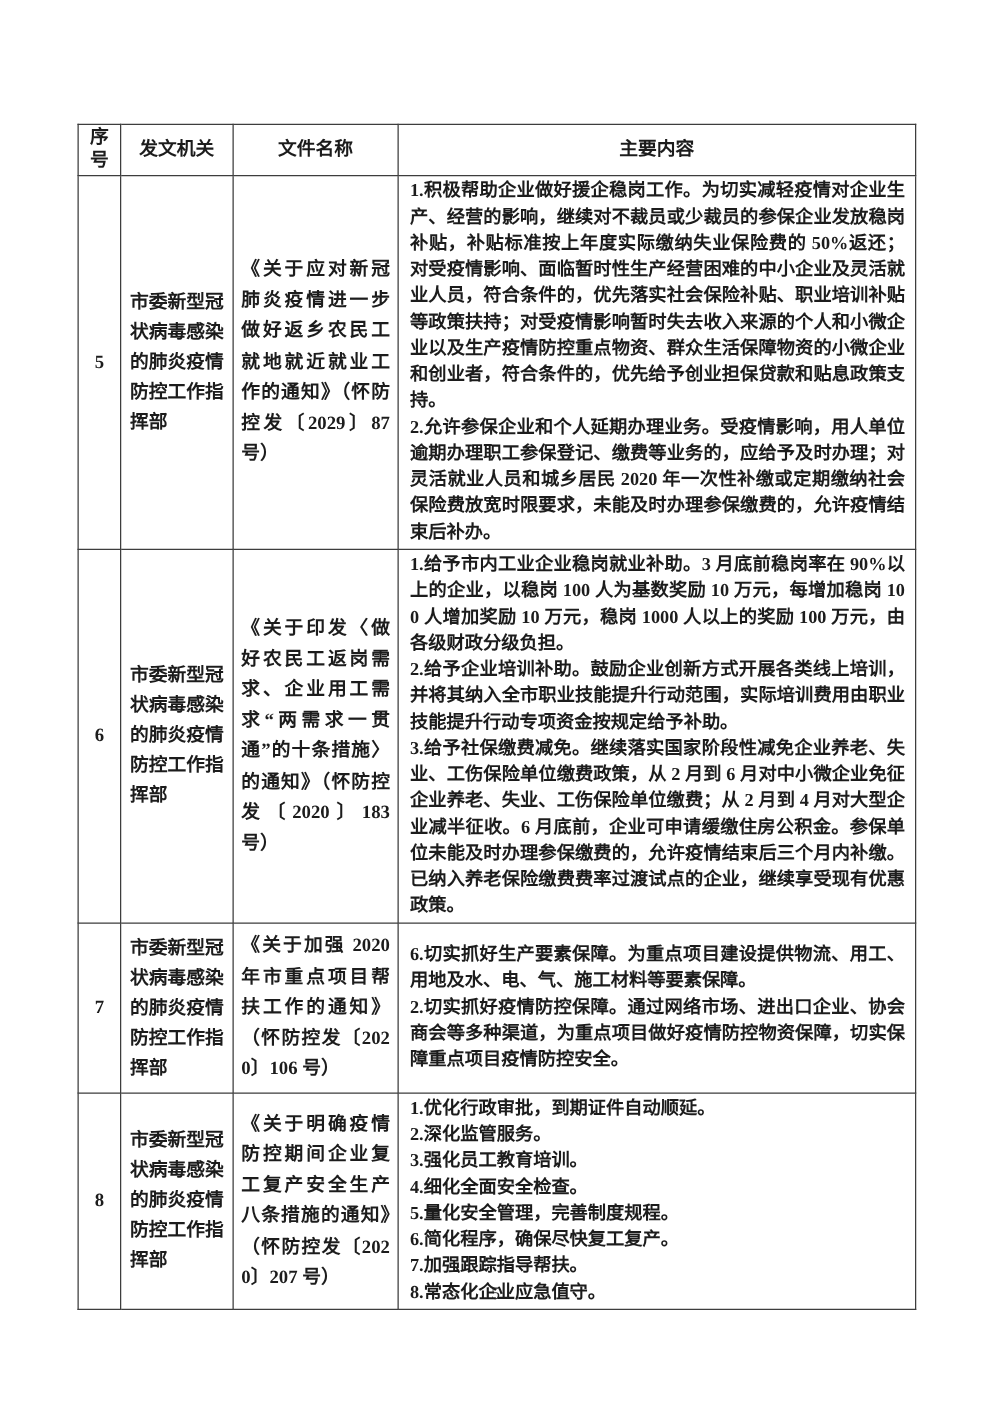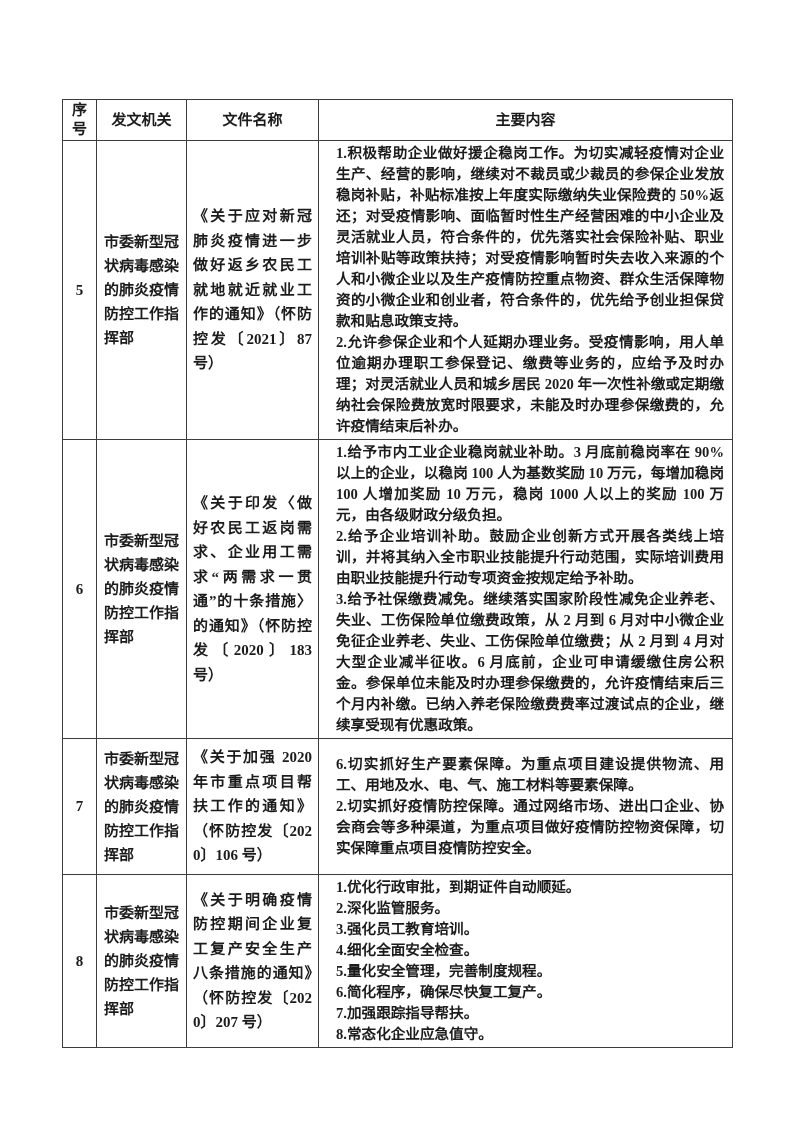--- a/index.html
+++ b/index.html
@@ -64,21 +64,21 @@
     font-size: 15px;
     line-height: 24.5px;
     padding: 0 6px;
     word-break: break-all;
   }
   td.cell-content {
     text-align: justify;
     vertical-align: middle;
     font-size: 14.6px;
     line-height: 21px;
-    padding: 2px 8px 2px 17px;
+    padding: 2px 8px 2px 9px;
     white-space: pre-line;
     word-break: break-all;
   }
   .page-number {
     position: absolute;
     top: 1028px;
     left: 0;
     right: 0;
     text-align: center;
     font-size: 14px;
@@ -101,21 +101,21 @@
       <th>序号</th>
       <th>发文机关</th>
       <th>文件名称</th>
       <th>主要内容</th>
     </tr>
   </thead>
   <tbody>
     <tr class="row-5">
       <td class="cell-index">5</td>
       <td class="cell-issuer">市委新型冠状病毒感染的肺炎疫情防控工作指挥部</td>
-      <td class="cell-doc">《关于应对新冠肺炎疫情进一步做好返乡农民工就地就近就业工作的通知》（怀防控发〔2021〕87 号）</td>
+      <td class="cell-doc">《关于应对新冠肺炎疫情进一步做好返乡农民工就地就近就业工作的通知》（怀防控发〔2029〕87 号）</td>
       <td class="cell-content">1.积极帮助企业做好援企稳岗工作。为切实减轻疫情对企业生产、经营的影响，继续对不裁员或少裁员的参保企业发放稳岗补贴，补贴标准按上年度实际缴纳失业保险费的 50%返还；对受疫情影响、面临暂时性生产经营困难的中小企业及灵活就业人员，符合条件的，优先落实社会保险补贴、职业培训补贴等政策扶持；对受疫情影响暂时失去收入来源的个人和小微企业以及生产疫情防控重点物资、群众生活保障物资的小微企业和创业者，符合条件的，优先给予创业担保贷款和贴息政策支持。
 2.允许参保企业和个人延期办理业务。受疫情影响，用人单位逾期办理职工参保登记、缴费等业务的，应给予及时办理；对灵活就业人员和城乡居民 2020 年一次性补缴或定期缴纳社会保险费放宽时限要求，未能及时办理参保缴费的，允许疫情结束后补办。</td>
     </tr>
     <tr class="row-6">
       <td class="cell-index">6</td>
       <td class="cell-issuer">市委新型冠状病毒感染的肺炎疫情防控工作指挥部</td>
       <td class="cell-doc">《关于印发〈做好农民工返岗需求、企业用工需求“两需求一贯通”的十条措施〉的通知》（怀防控发〔2020〕183 号）</td>
       <td class="cell-content">1.给予市内工业企业稳岗就业补助。3 月底前稳岗率在 90%以上的企业，以稳岗 100 人为基数奖励 10 万元，每增加稳岗 100 人增加奖励 10 万元，稳岗 1000 人以上的奖励 100 万元，由各级财政分级负担。
 2.给予企业培训补助。鼓励企业创新方式开展各类线上培训，并将其纳入全市职业技能提升行动范围，实际培训费用由职业技能提升行动专项资金按规定给予补助。
 3.给予社保缴费减免。继续落实国家阶段性减免企业养老、失业、工伤保险单位缴费政策，从 2 月到 6 月对中小微企业免征企业养老、失业、工伤保险单位缴费；从 2 月到 4 月对大型企业减半征收。6 月底前，企业可申请缓缴住房公积金。参保单位未能及时办理参保缴费的，允许疫情结束后三个月内补缴。已纳入养老保险缴费费率过渡试点的企业，继续享受现有优惠政策。</td>

